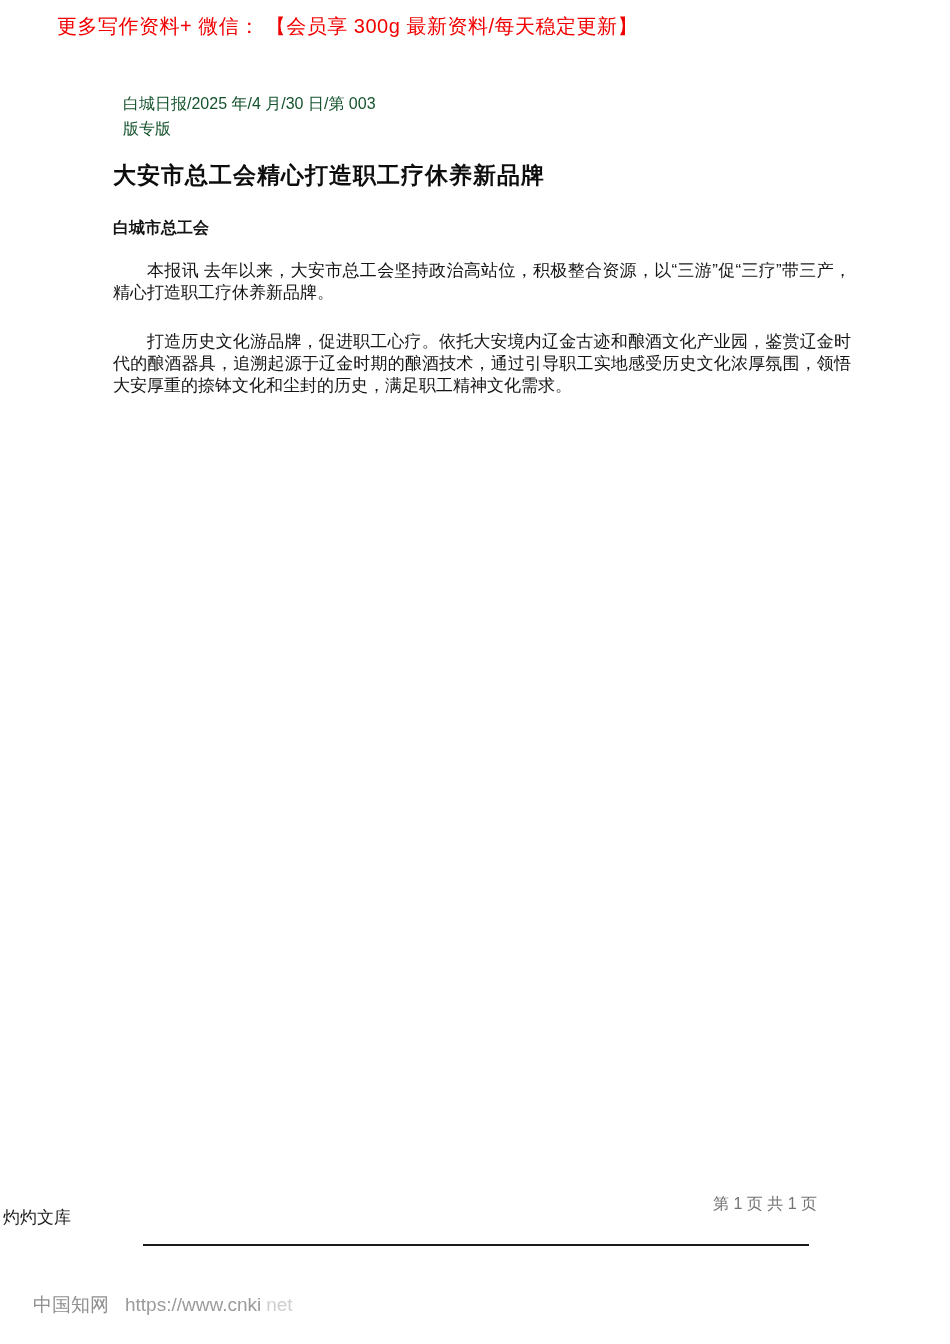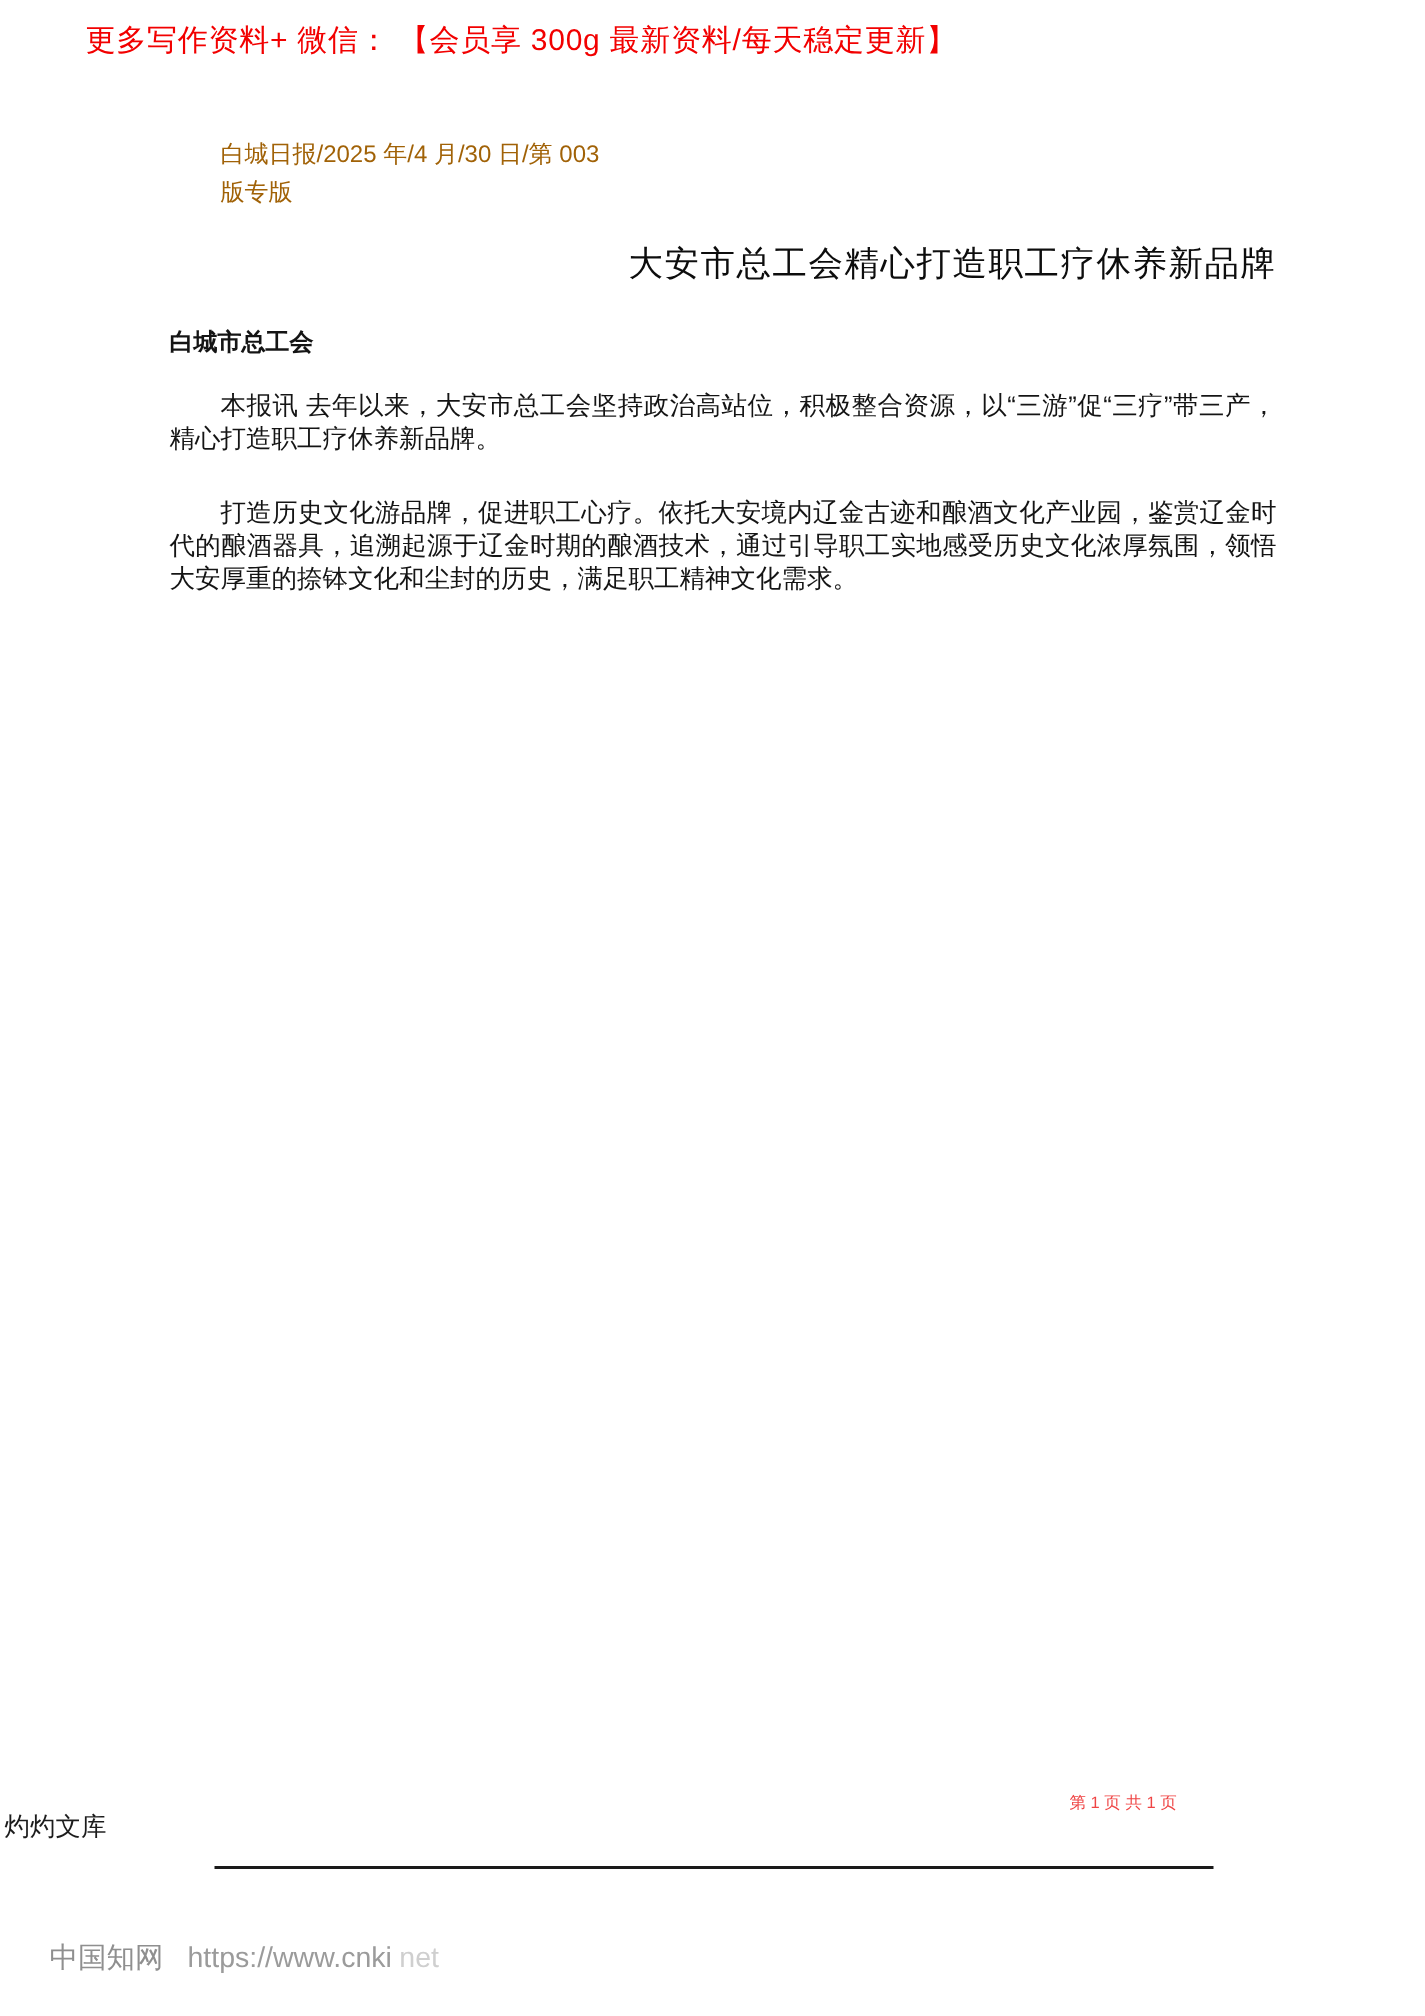--- a/index.html
+++ b/index.html
@@ -23,32 +23,31 @@
     letter-spacing: 0.5px;
     white-space: nowrap;
   }
 
   .doc-source {
     position: absolute;
     left: 123px;
     top: 91px;
     font-size: 16px;
     line-height: 25px;
-    color: #a16207;
-    margin-left: 24px;
+    color: #14532d;
   }
 
   .article-title {
     position: absolute;
     left: 113px;
     top: 160px;
     width: 738px;
-    text-align: right;
+    text-align: left;
     font-size: 23px;
-    font-weight: normal;
+    font-weight: bold;
     color: #0d0d0d;
     letter-spacing: 1px;
   }
 
   .article-author {
     position: absolute;
     left: 113px;
     top: 218px;
     width: 738px;
     text-align: left;
@@ -72,22 +71,22 @@
     text-indent: 2em;
   }
   .article-body p.gap-after {
     margin-bottom: 27px;
   }
 
   .page-indicator {
     position: absolute;
     left: 713px;
     top: 1194px;
-    font-size: 11px;
-    color: #ef4444;
+    font-size: 16px;
+    color: #737373;
     white-space: nowrap;
   }
 
   .library-watermark {
     position: absolute;
     left: 3px;
     top: 1206px;
     font-size: 17px;
     color: #1c1c1c;
     white-space: nowrap;

